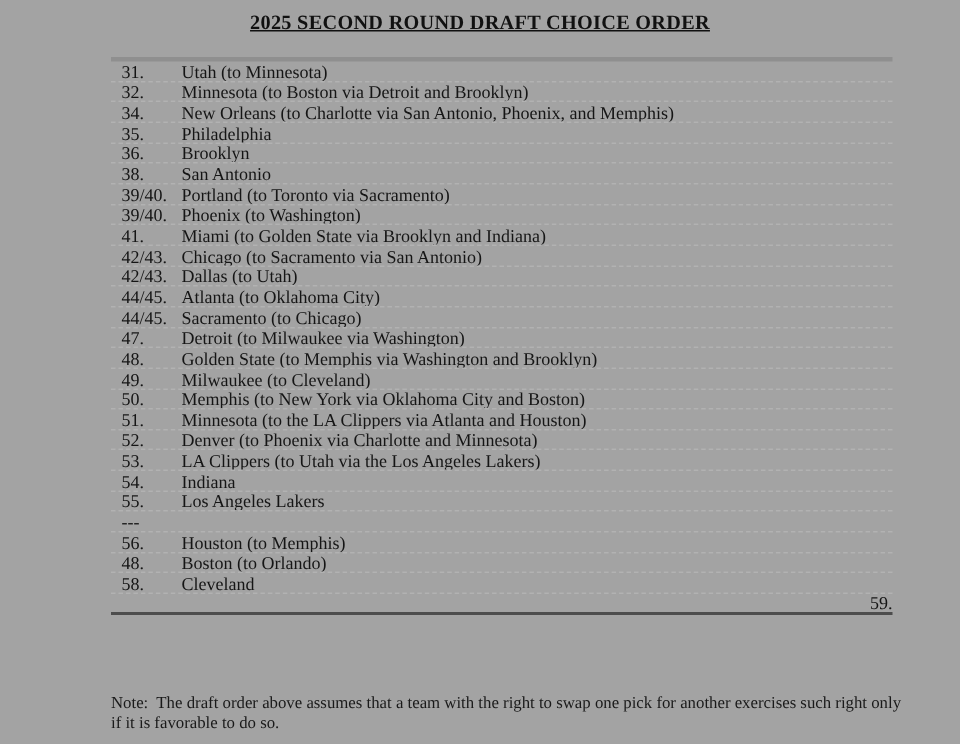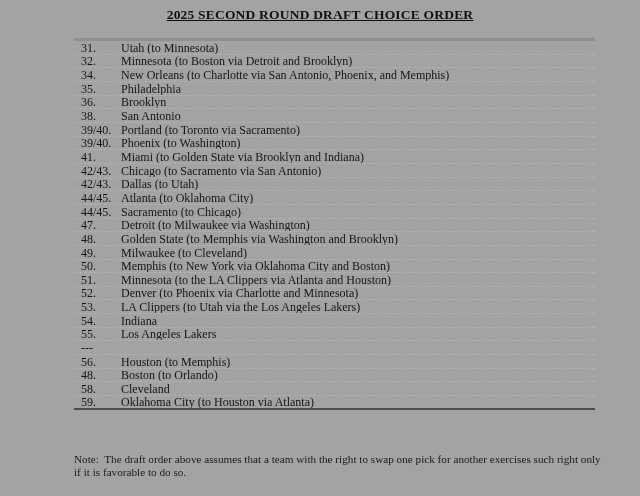--- a/index.html
+++ b/index.html
@@ -41,35 +41,36 @@
     display: flex;
     align-items: flex-end;
     height: 13.66px;
     border-bottom: 1px dashed #b2b2b2;
     font-size: 12px;
     line-height: 1;
     box-sizing: border-box;
   }
   .row:last-child {
     border-bottom: 2px solid #4d4d4d;
+    flex-direction: column;
   }
   .num {
     flex: 0 0 40px;
     padding-left: 7px;
     white-space: nowrap;
   }
   .team {
     flex: 1 1 auto;
     white-space: nowrap;
     overflow: hidden;
   }
   .note {
     position: absolute;
     left: 74px;
-    top: 453px;
+    top: 463px;
     width: 540px;
     font-size: 11.2px;
     line-height: 12.5px;
     color: #1a1a1a;
   }
   .note-line {
     white-space: pre;
   }
 </style>
 </head>

